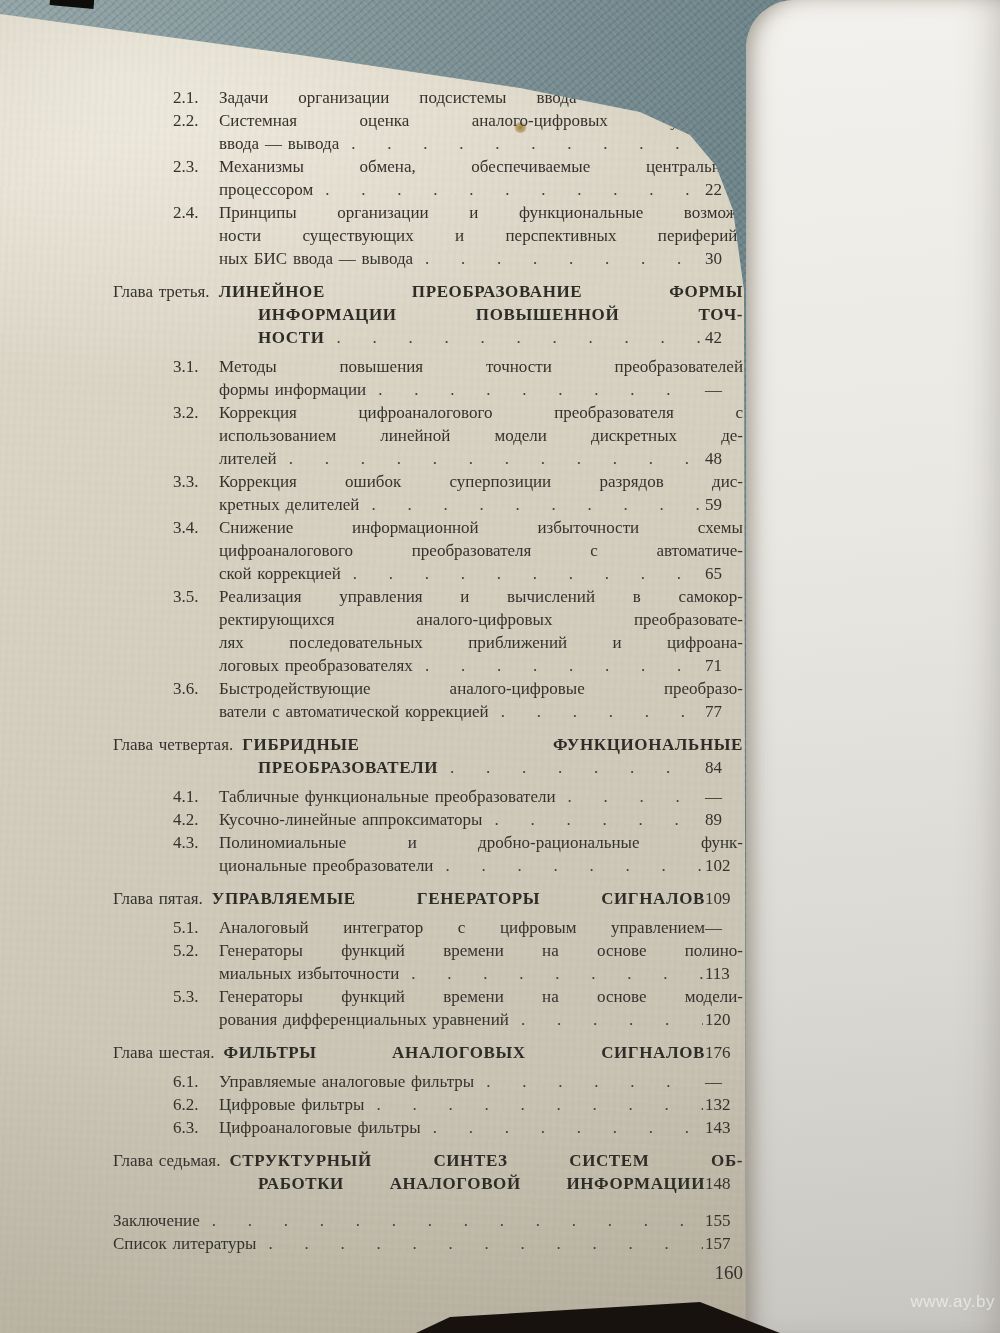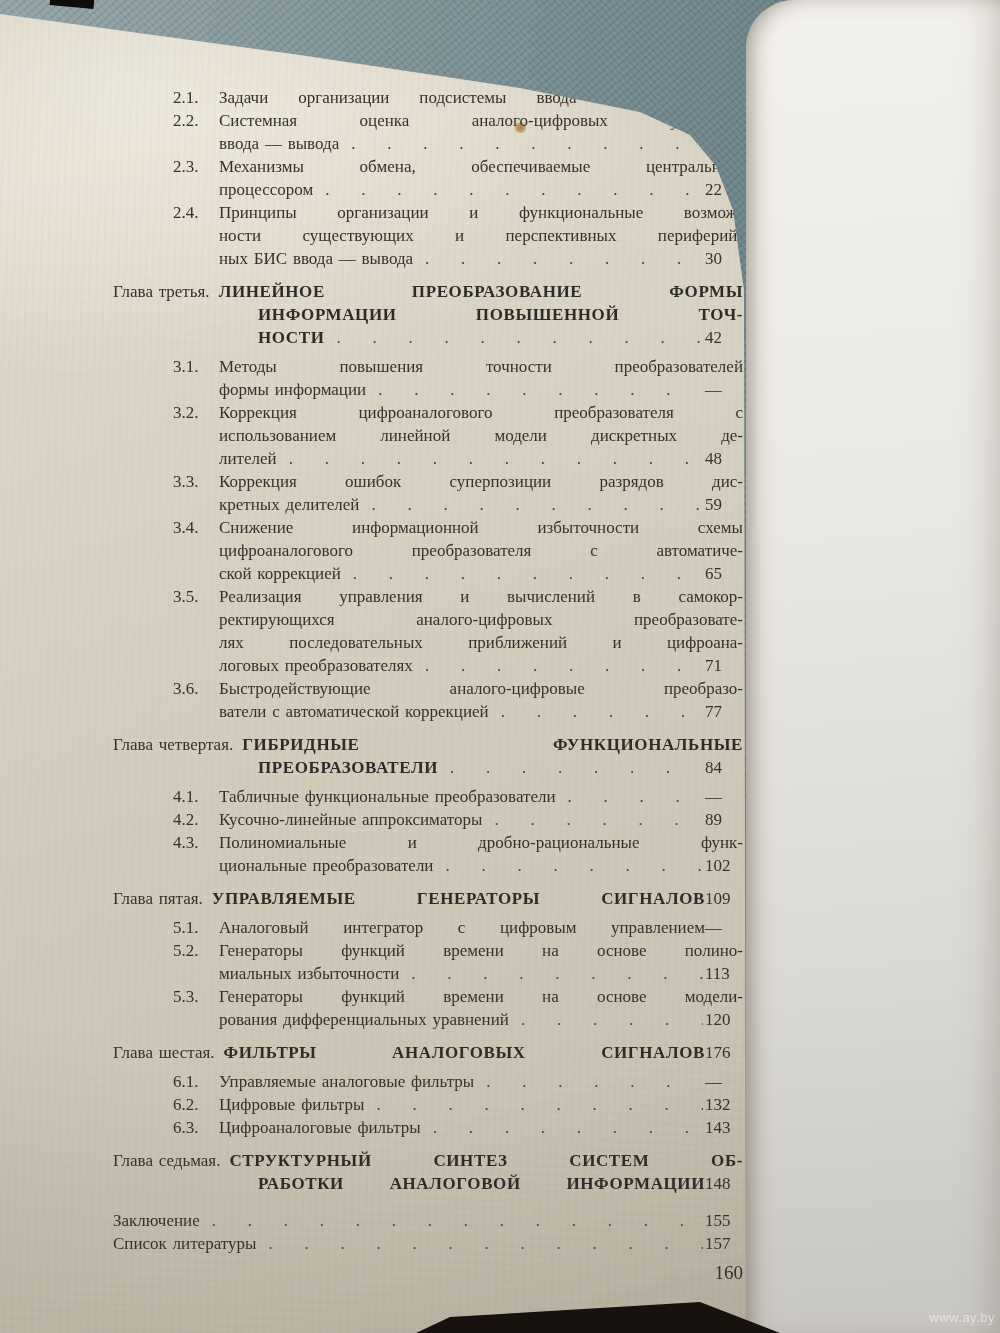--- a/index.html
+++ b/index.html
@@ -11,22 +11,22 @@
     background:
       repeating-linear-gradient(48deg, rgba(255,255,255,.06) 0 2px, rgba(0,0,0,0) 2px 5px),
       repeating-linear-gradient(-41deg, rgba(15,40,45,.10) 0 2px, rgba(0,0,0,0) 2px 6px),
       linear-gradient(100deg,#94a5a7 0%,#7e9296 35%,#6a8187 68%,#5a7178 100%);}
 
   
   .page-right{position:absolute;left:746px;top:0;width:254px;height:1333px;
     border-top-left-radius:48px;
     background:linear-gradient(175deg,#f3f1ed 0%,#eae8e3 38%,#dbd9d4 72%,#c8c6c1 100%);
     box-shadow:inset 16px 4px 22px -12px rgba(86,74,56,.55), inset -26px 0 38px -24px rgba(95,90,80,.35);}
-  .watermark{position:absolute;right:5px;bottom:8px;font-family:"Liberation Sans",sans-serif;
-    font-size:13px;color:rgba(255,255,255,.55);letter-spacing:.5px;}
+  .watermark{position:absolute;right:5px;bottom:21px;font-family:"Liberation Sans",sans-serif;
+    font-size:17px;color:rgba(255,255,255,.55);letter-spacing:.5px;}
 
   
   .page-main{position:absolute;inset:0;
     clip-path:polygon(0 14px,300px 55px,520px 88px,640px 112px,690px 135px,716px 166px,733px 210px,744px 290px,746px 1333px,0 1333px);
     background:
       radial-gradient(900px 500px at 12% 6%, rgba(255,253,244,.5), rgba(255,255,255,0) 60%),
       linear-gradient(160deg,#e1dbcc 0%,#d9d3c4 30%,#d0cabb 55%,#c8c2b2 78%,#bcb6a6 100%);
     filter:drop-shadow(0 -2px 5px rgba(20,26,28,.4));}
   .grain{position:absolute;inset:0;pointer-events:none;opacity:.5;
     background:

